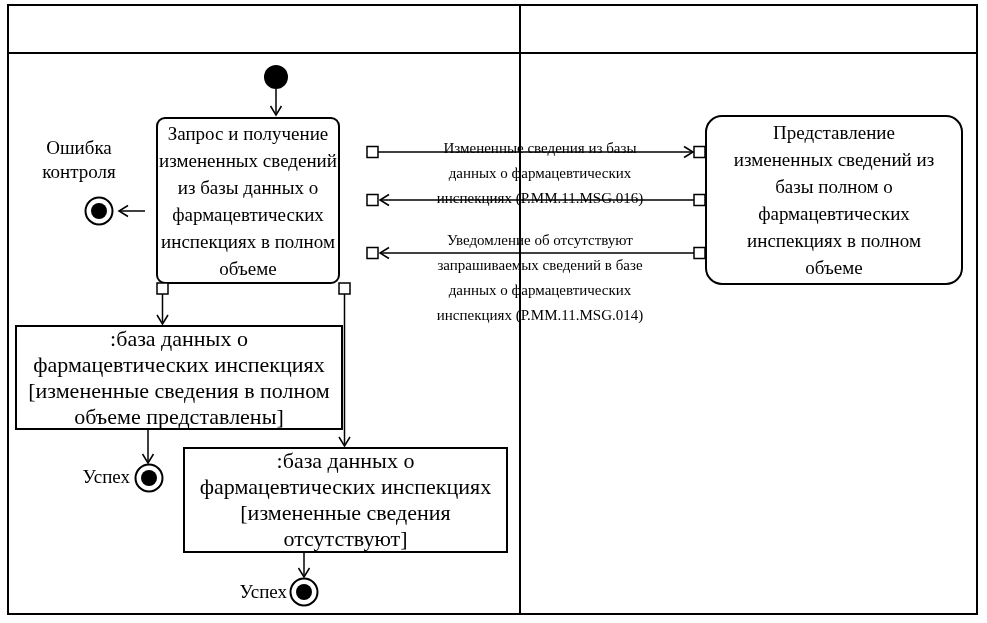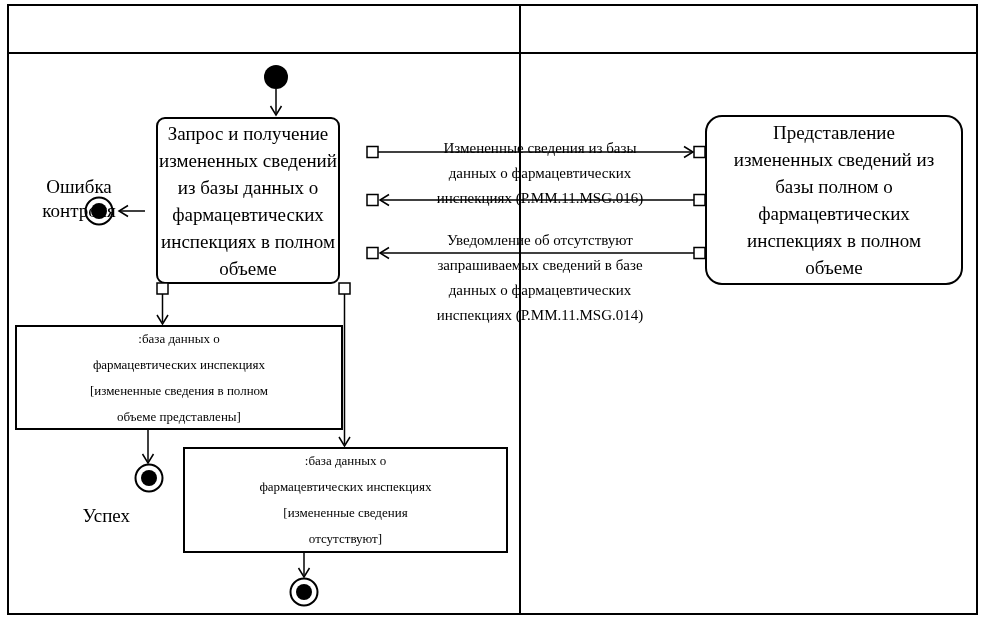--- a/index.html
+++ b/index.html
@@ -15,30 +15,30 @@
   .lane-divider{left:519px;top:4px;width:0;height:611px;border-left:2px solid #000;}
   .lane-header{top:15px;height:28px;line-height:28px;font-size:21px;text-align:center;}
   .lane-header.h1{left:7px;width:512px;}
   .lane-header.h2{left:519px;width:459px;}
   
   .box{position:absolute;border:2px solid #000;box-sizing:border-box;background:#fff;
        display:flex;align-items:center;justify-content:center;text-align:center;}
   .activity{border-radius:17px;font-size:19px;line-height:27px;}
   .activity.initiator{left:156px;top:117px;width:184px;height:167px;border-radius:9px;}
   .activity.respondent{left:705px;top:115px;width:258px;height:170px;}
-  .objectnode{font-size:13px;line-height:26px;}
+  .objectnode{font-size:22px;line-height:26px;}
   .objectnode.full{left:15px;top:325px;width:328px;height:105px;}
   .objectnode.absent{left:183px;top:447px;width:325px;height:106px;}
   
   .msg{position:absolute;text-align:center;font-size:15px;}
   .msg.m1{left:350px;top:55px;width:375px;line-height:21px;}
   .msg.m2{left:375px;top:136px;width:330px;line-height:25px;}
   .msg.m3{left:375px;top:228px;width:330px;line-height:25px;}
   
-  .note{position:absolute;font-size:19px;margin-top:39px;}
+  .note{position:absolute;font-size:19px;}
   .note.error{left:20px;top:136px;width:118px;line-height:24px;text-align:center;}
   .note.success1{left:55px;top:464px;width:75px;text-align:right;line-height:26px;}
   .note.success2{left:212px;top:579px;width:75px;text-align:right;line-height:26px;}
   
   svg.connectors{position:absolute;left:0;top:0;width:987px;height:623px;}
   svg.connectors line,svg.connectors path{stroke:#000;stroke-width:1.5;fill:none;}
   svg.connectors rect.pin{fill:#fff;stroke:#000;stroke-width:1.5;}
   svg.connectors circle.outer{fill:#fff;stroke:#000;stroke-width:2;}
   svg.connectors circle.inner{fill:#000;stroke:none;}
   svg.connectors circle.start{fill:#000;stroke:none;}

